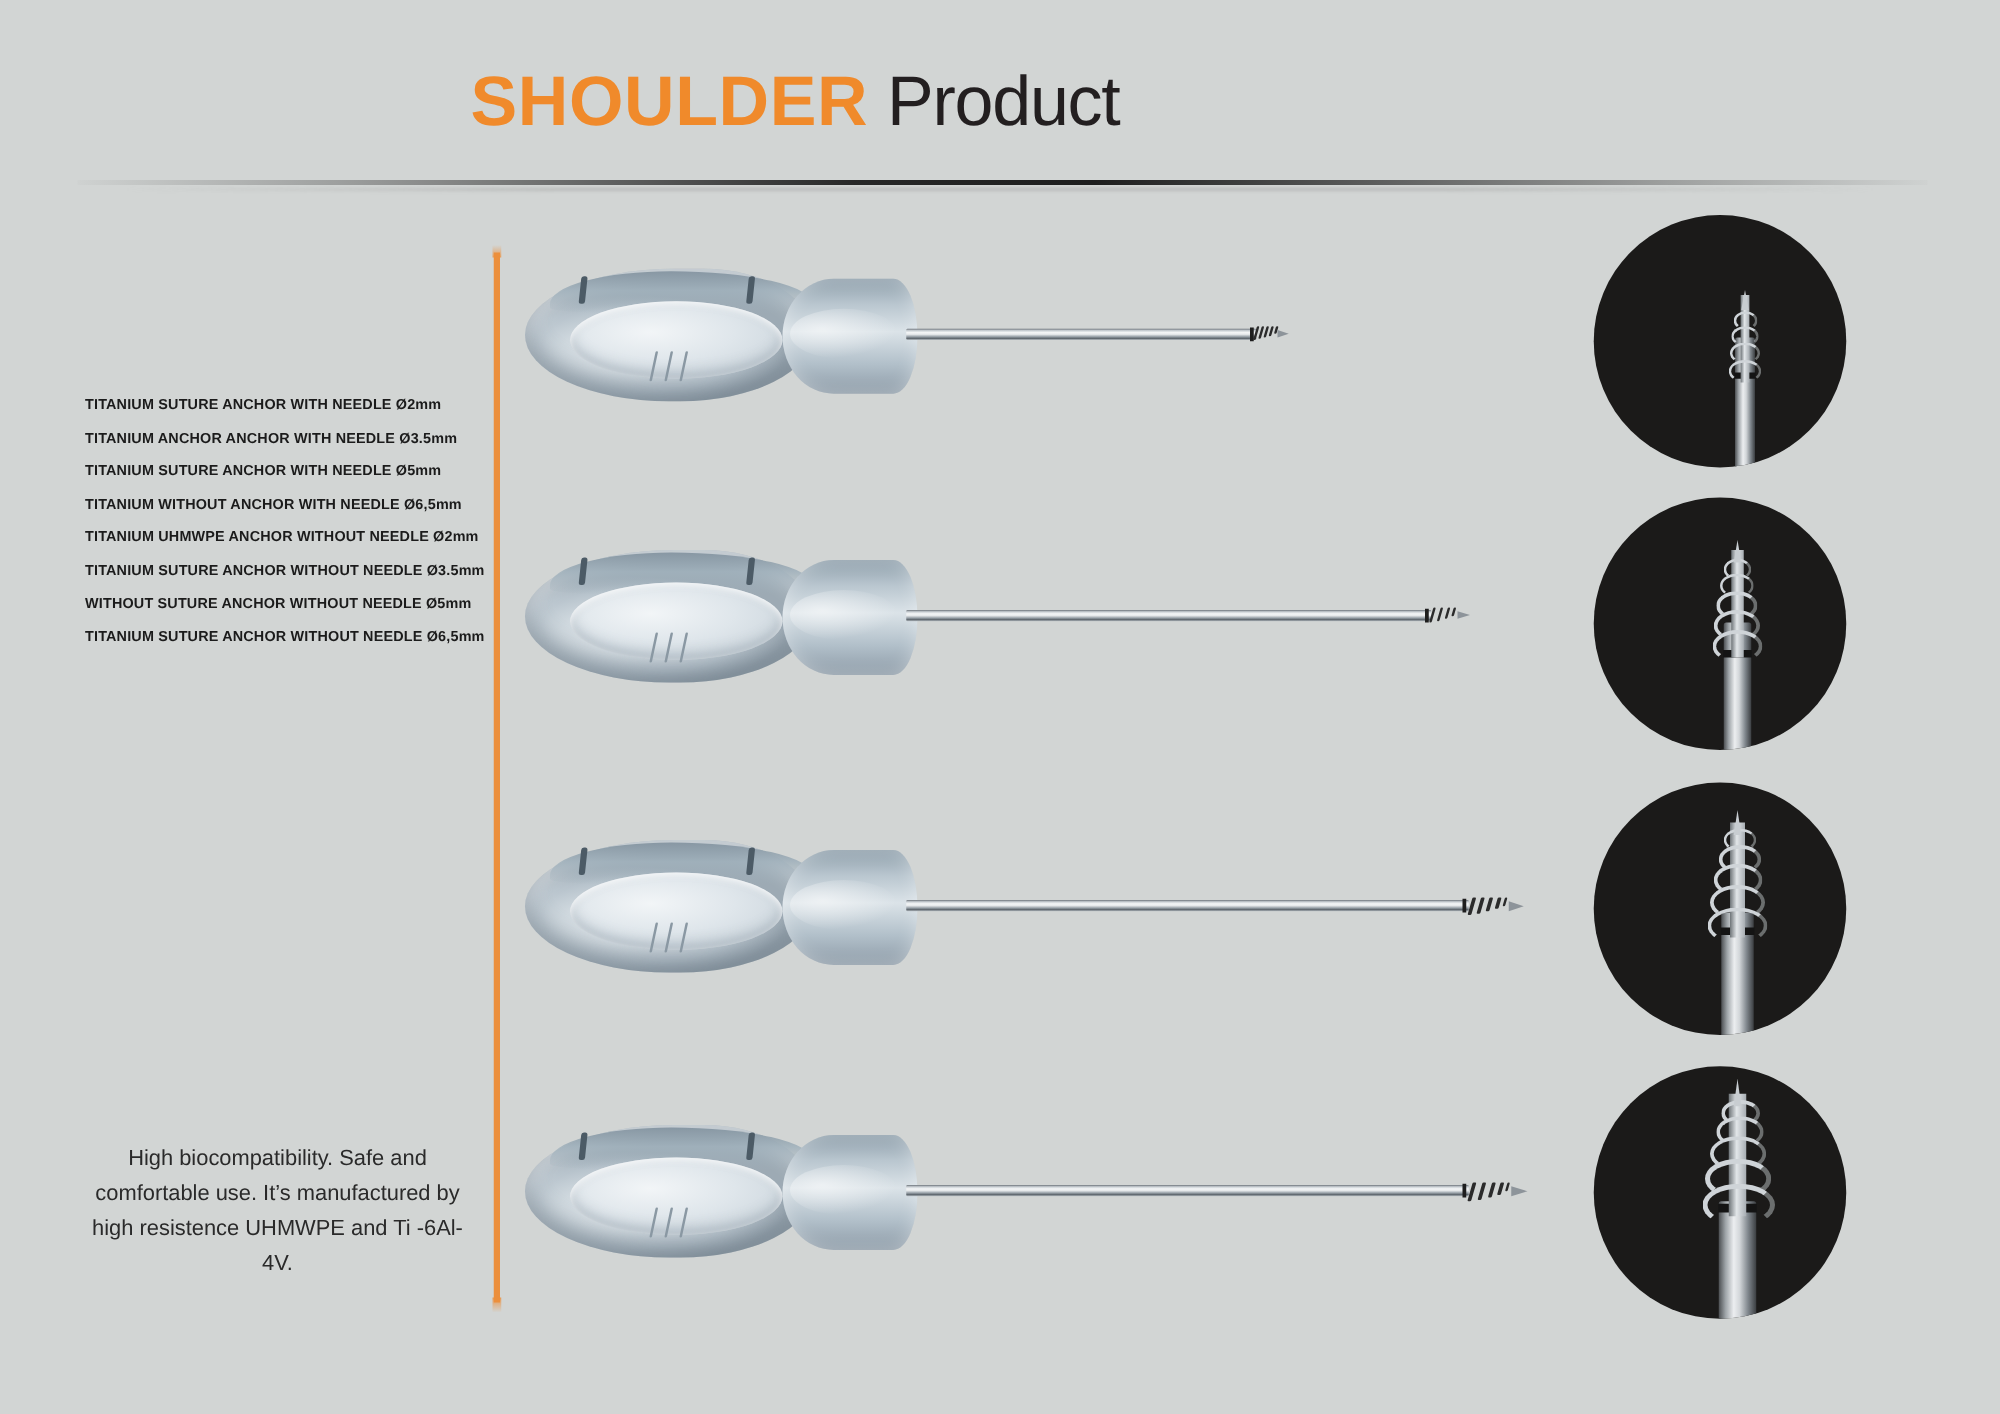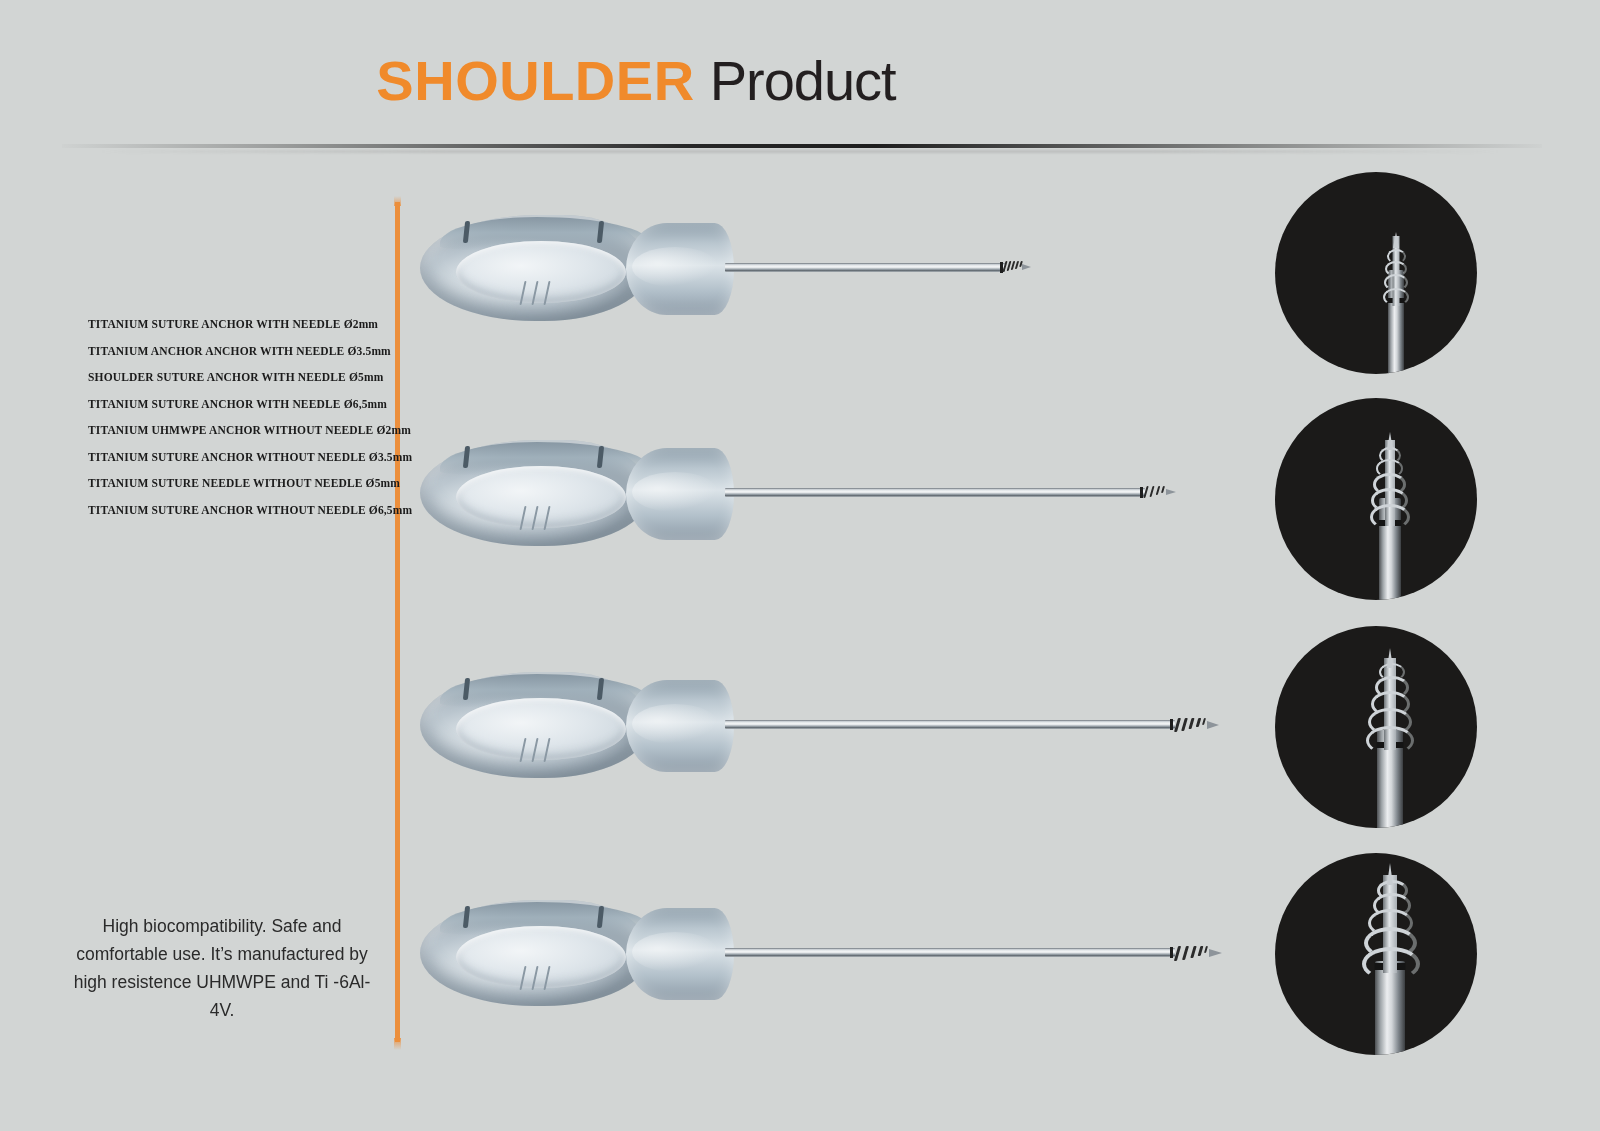--- a/index.html
+++ b/index.html
@@ -98,22 +98,21 @@
     width: 320px;
   }
   .spec-item {
     font-size: 11.5px;
     font-weight: 800;
     letter-spacing: 0.15px;
     color: #1b1b1b;
     line-height: 13px;
     margin-bottom: 13.5px;
     white-space: nowrap;
-    font-family: Liberation Serif, serif;
-    margin-left: 20px;
+    font-family: Liberation Sans, sans-serif;
   }
 
   
   #footer-note {
     position: absolute;
     left: 62px;
     top: 912px;
     width: 320px;
     text-align: center;
     font-size: 17.5px;
@@ -336,25 +335,25 @@
 </div>
 
 <div id="header-divider"></div>
 <div id="header-divider-shadow"></div>
 
 <div id="orange-rule"></div>
 
 <div id="spec-list">
   <div class="spec-item">TITANIUM SUTURE ANCHOR WITH NEEDLE  Ø2mm</div>
   <div class="spec-item">TITANIUM  ANCHOR ANCHOR WITH NEEDLE  Ø3.5mm</div>
-  <div class="spec-item">SHOULDER  SUTURE ANCHOR WITH NEEDLE Ø5mm</div>
-  <div class="spec-item">TITANIUM  SUTURE ANCHOR WITH NEEDLE  Ø6,5mm</div>
+  <div class="spec-item">TITANIUM  SUTURE ANCHOR WITH NEEDLE Ø5mm</div>
+  <div class="spec-item">TITANIUM  WITHOUT ANCHOR WITH NEEDLE  Ø6,5mm</div>
   <div class="spec-item">TITANIUM UHMWPE ANCHOR WITHOUT NEEDLE   Ø2mm</div>
   <div class="spec-item">TITANIUM  SUTURE ANCHOR WITHOUT NEEDLE Ø3.5mm</div>
-  <div class="spec-item">TITANIUM SUTURE NEEDLE WITHOUT NEEDLE  Ø5mm</div>
+  <div class="spec-item">WITHOUT SUTURE ANCHOR WITHOUT NEEDLE  Ø5mm</div>
   <div class="spec-item">TITANIUM  SUTURE ANCHOR WITHOUT NEEDLE  Ø6,5mm</div>
 </div>
 
 <div id="footer-note">High biocompatibility. Safe and comfortable use. It’s manufactured by high resistence  UHMWPE and Ti -6Al-4V.</div>
 
 <div class="product-row" id="product-row-1">
   <div class="handle">
     <div class="handle-bulb"></div>
     <div class="handle-crown"></div>
     <div class="handle-oval"></div>

